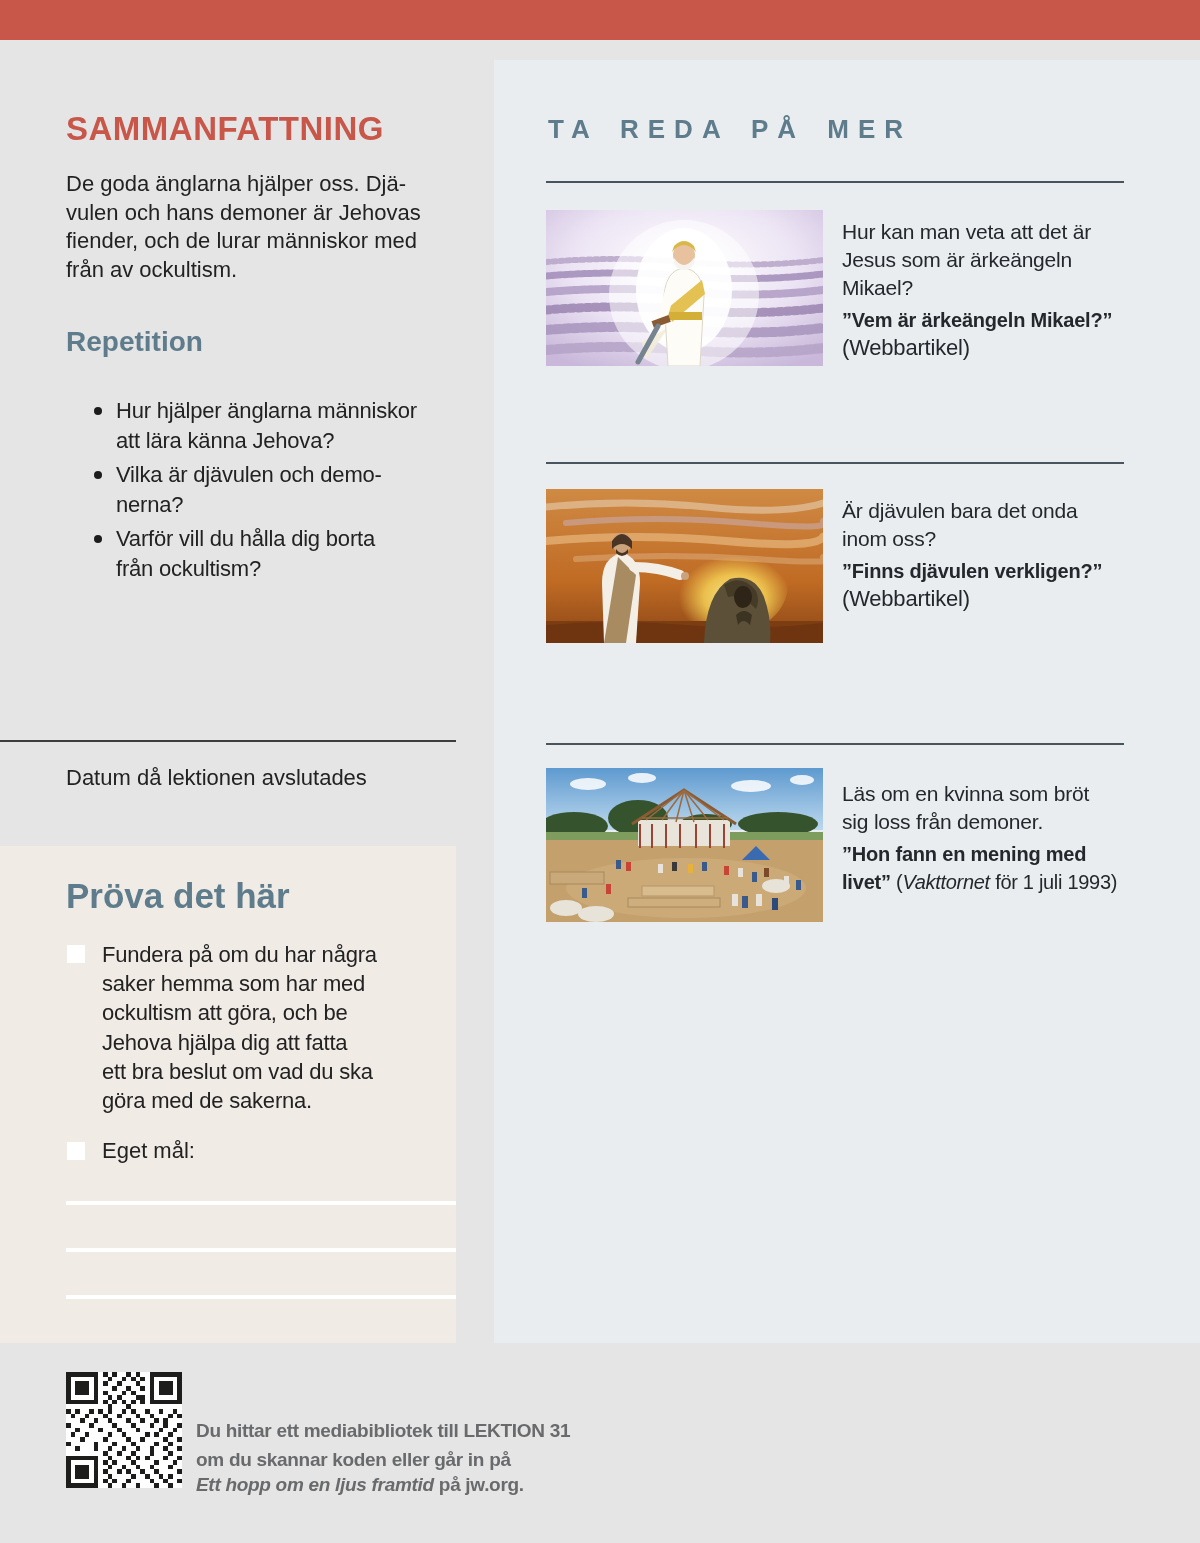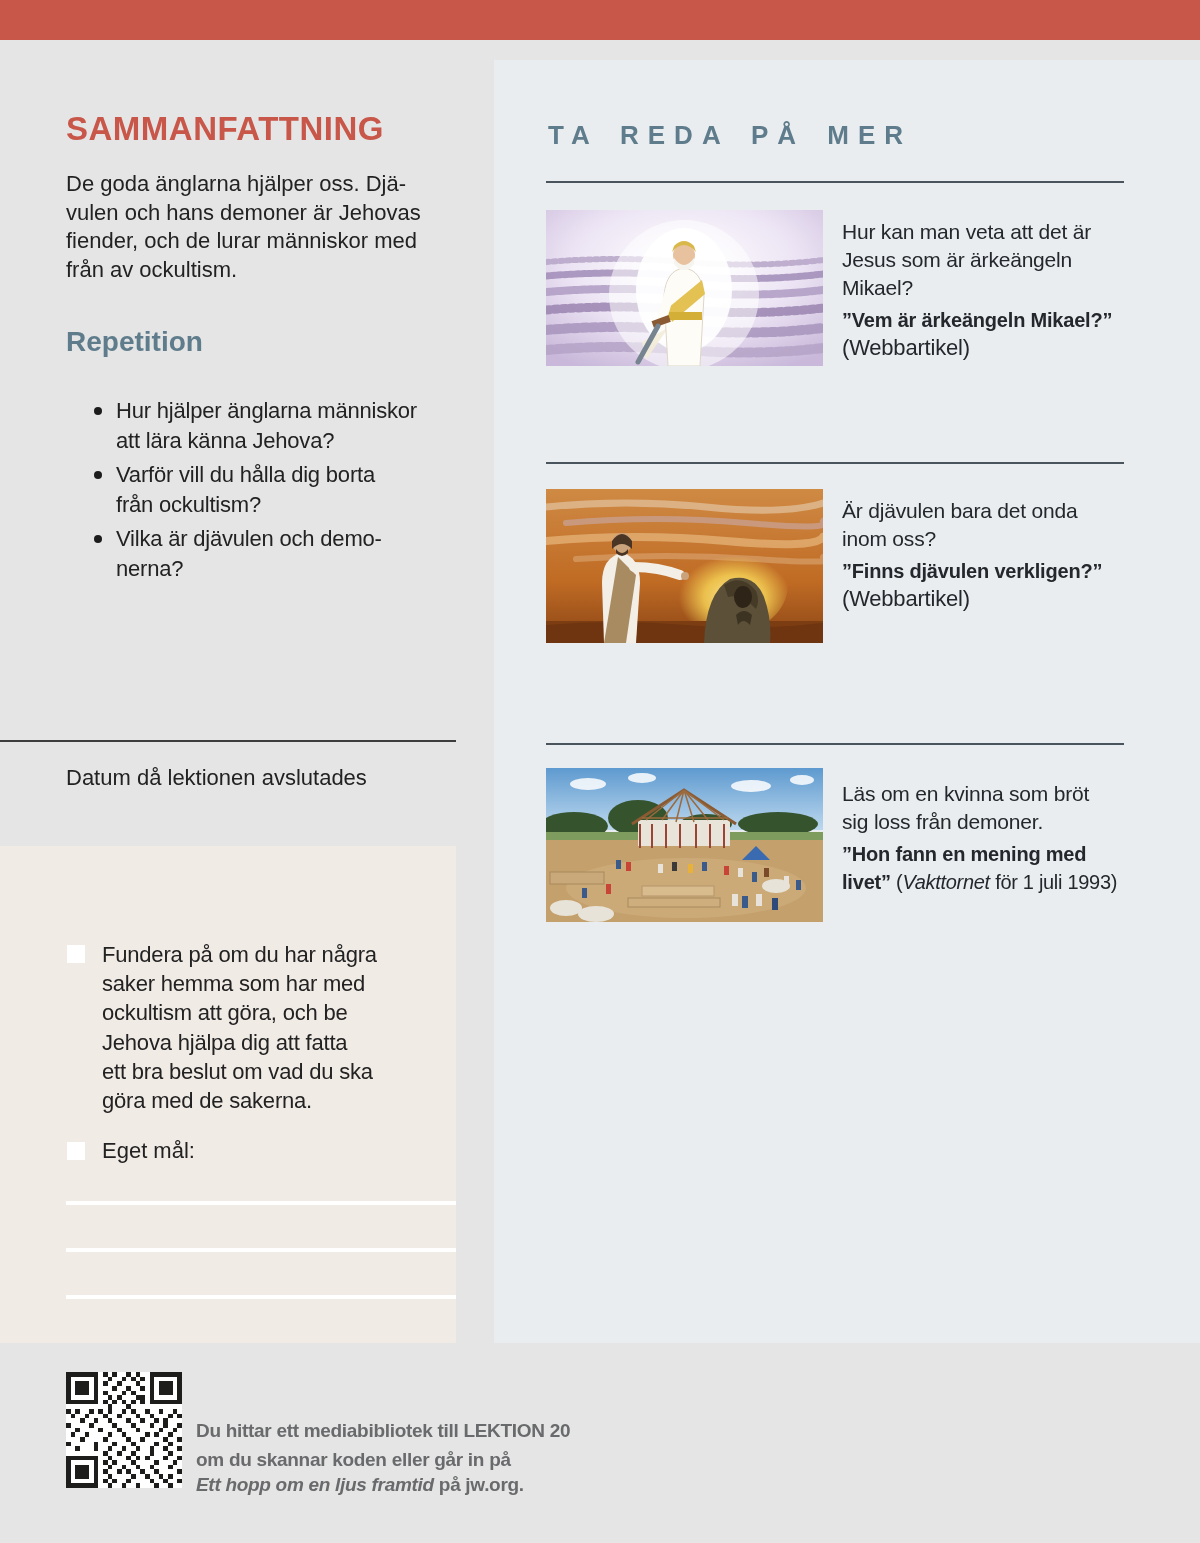--- a/index.html
+++ b/index.html
@@ -19,21 +19,21 @@
   .date-label{left:66px;top:765px;font-size:22px;color:var(--text);}
   .try-box{left:0;top:846px;width:456px;height:497px;background:var(--try-bg);}
   .try-heading{left:66px;top:876px;font-size:35px;font-weight:bold;color:var(--blue-gray);}
   .checkbox{width:18px;height:18px;background:#fff;}
   .cb1{left:67px;top:945px;}
   .cb2{left:67px;top:1142px;}
   .task-text{left:102px;top:940px;width:310px;font-size:22px;line-height:29.2px;letter-spacing:-.2px;white-space:pre-line;color:var(--text);}
   .goal-label{left:102px;top:1138px;font-size:22px;color:var(--text);}
   .write-line{left:66px;width:390px;height:4px;background:#fff;}
   .wl1{top:1201px;}.wl2{top:1248px;}.wl3{top:1295px;}
-  .fom-heading{left:548px;top:120px;font-size:26px;font-weight:bold;color:var(--blue-gray);
+  .fom-heading{left:548px;top:114px;font-size:26px;font-weight:bold;color:var(--blue-gray);
                letter-spacing:9px;word-spacing:6px;}
   .fom-rule{left:546px;width:578px;height:2px;background:var(--rule-slate);}
   .r1{top:181px;}.r2{top:462px;}.r3{top:743px;}
   .fom-image{left:546px;width:277px;overflow:hidden;}
   .img1{top:210px;height:156px;}
   .img2{top:489px;height:154px;}
   .img3{top:768px;height:154px;}
   .fom-text{left:842px;width:330px;color:var(--right-text);margin-top:12px;}
   .t1{top:206px;}.t2{top:485px;}.t3{top:768px;}
   .fom-question{font-size:21px;line-height:28px;letter-spacing:-.2px;white-space:pre-line;}
@@ -60,30 +60,31 @@
   <div class="abs summary-heading">SAMMANFATTNING</div>
   <div class="abs summary-text">De goda änglarna hjälper oss. Djä-
 vulen och hans demoner är Jehovas
 fiender, och de lurar människor med
 från av ockultism.</div>
 
   <div class="abs repetition-heading">Repetition</div>
   <ul class="abs bullet-list">
     <li>Hur hjälper änglarna människor
 att lära känna Jehova?</li>
+    <li>Vilka är djävulen och demo-
+nerna?</li>
     <li>Varför vill du hålla dig borta
 från ockultism?</li>
-    <li>Vilka är djävulen och demo-
-nerna?</li>
   </ul>
 
   <div class="abs date-rule"></div>
   <div class="abs date-label">Datum då lektionen avslutades</div>
 
   <div class="abs try-box"></div>
+  <div class="abs try-heading">Pröva det här</div>
   <div class="abs checkbox cb1"></div>
   <div class="abs task-text">Fundera på om du har några
 saker hemma som har med
 ockultism att göra, och be
 Jehova hjälpa dig att fatta
 ett bra beslut om vad du ska
 göra med de sakerna.</div>
   <div class="abs checkbox cb2"></div>
   <div class="abs goal-label">Eget mål:</div>
   <div class="abs write-line wl1"></div>
@@ -268,17 +269,17 @@
       <g fill="#1d1d1b">
         <rect x="2" y="2" width="3" height="3"></rect>
           <rect x="20" y="2" width="3" height="3"></rect>
           <rect x="2" y="20" width="3" height="3"></rect>
         <path d="M8 0h1v1h-1zM10 0h1v1h-1zM13 0h1v1h-1zM15 0h1v1h-1zM9 1h1v1h-1zM12 1h1v1h-1zM14 1h1v1h-1zM16 1h1v1h-1zM8 2h1v1h-1zM11 2h1v1h-1zM15 2h1v1h-1zM10 3h1v1h-1zM13 3h1v1h-1zM16 3h1v1h-1zM8 4h1v1h-1zM12 4h1v1h-1zM14 4h1v1h-1zM9 5h1v1h-1zM11 5h1v1h-1zM15 5h1v1h-1zM16 5h1v1h-1zM8 6h1v1h-1zM10 6h1v1h-1zM12 6h1v1h-1zM14 6h1v1h-1zM16 6h1v1h-1zM9 7h1v1h-1zM13 7h1v1h-1z"></path>
         <path d="M0 8h1v1h-1zM2 8h1v1h-1zM5 8h1v1h-1zM7 8h1v1h-1zM9 8h1v1h-1zM12 8h1v1h-1zM14 8h1v1h-1zM17 8h1v1h-1zM20 8h1v1h-1zM23 8h1v1h-1zM1 9h1v1h-1zM4 9h1v1h-1zM8 9h1v1h-1zM11 9h1v1h-1zM15 9h1v1h-1zM18 9h1v1h-1zM22 9h1v1h-1zM24 9h1v1h-1zM3 10h1v1h-1zM6 10h1v1h-1zM9 10h1v1h-1zM13 10h1v1h-1zM16 10h1v1h-1zM19 10h1v1h-1zM21 10h1v1h-1zM0 11h1v1h-1zM5 11h1v1h-1zM10 11h1v1h-1zM14 11h1v1h-1zM18 11h1v1h-1zM21 11h1v1h-1zM24 11h1v1h-1zM2 12h1v1h-1zM7 12h1v1h-1zM11 12h1v1h-1zM15 12h1v1h-1zM20 12h1v1h-1zM23 12h1v1h-1zM1 13h1v1h-1zM4 13h1v1h-1zM9 13h1v1h-1zM12 13h1v1h-1zM17 13h1v1h-1zM19 13h1v1h-1zM22 13h1v1h-1zM3 14h1v1h-1zM8 14h1v1h-1zM13 14h1v1h-1zM16 14h1v1h-1zM21 14h1v1h-1zM24 14h1v1h-1zM0 15h1v1h-1zM6 15h1v1h-1zM10 15h1v1h-1zM14 15h1v1h-1zM19 15h1v1h-1zM22 15h1v1h-1zM2 16h1v1h-1zM6 16h1v1h-1zM9 16h1v1h-1zM12 16h1v1h-1zM15 16h1v1h-1zM18 16h1v1h-1zM21 16h1v1h-1zM24 16h1v1h-1z"></path>
         <path d="M8 17h1v1h-1zM11 17h1v1h-1zM14 17h1v1h-1zM18 17h1v1h-1zM22 17h1v1h-1zM9 18h1v1h-1zM13 18h1v1h-1zM15 18h1v1h-1zM17 18h1v1h-1zM21 18h1v1h-1zM24 18h1v1h-1zM8 19h1v1h-1zM10 19h1v1h-1zM14 19h1v1h-1zM19 19h1v1h-1zM23 19h1v1h-1zM9 20h1v1h-1zM12 20h1v1h-1zM15 20h1v1h-1zM18 20h1v1h-1zM22 20h1v1h-1zM8 21h1v1h-1zM11 21h1v1h-1zM13 21h1v1h-1zM16 21h1v1h-1zM19 21h1v1h-1zM24 21h1v1h-1zM9 22h1v1h-1zM14 22h1v1h-1zM17 22h1v1h-1zM20 22h1v1h-1zM22 22h1v1h-1zM8 23h1v1h-1zM10 23h1v1h-1zM13 23h1v1h-1zM18 23h1v1h-1zM21 23h1v1h-1zM24 23h1v1h-1zM9 24h1v1h-1zM12 24h1v1h-1zM15 24h1v1h-1zM19 24h1v1h-1zM22 24h1v1h-1z"></path>
       </g>
     </svg>
   </div>
-  <div class="abs footer-text">Du hittar ett mediabibliotek till LEKTION 20
+  <div class="abs footer-text">Du hittar ett mediabibliotek till LEKTION 31
 om du skannar koden eller går in på</div>
   <div class="footer-line3"><span class="ital">Ett hopp om en ljus framtid</span><span> på jw.org.</span></div>
 
 </div>
 
 </body></html>

